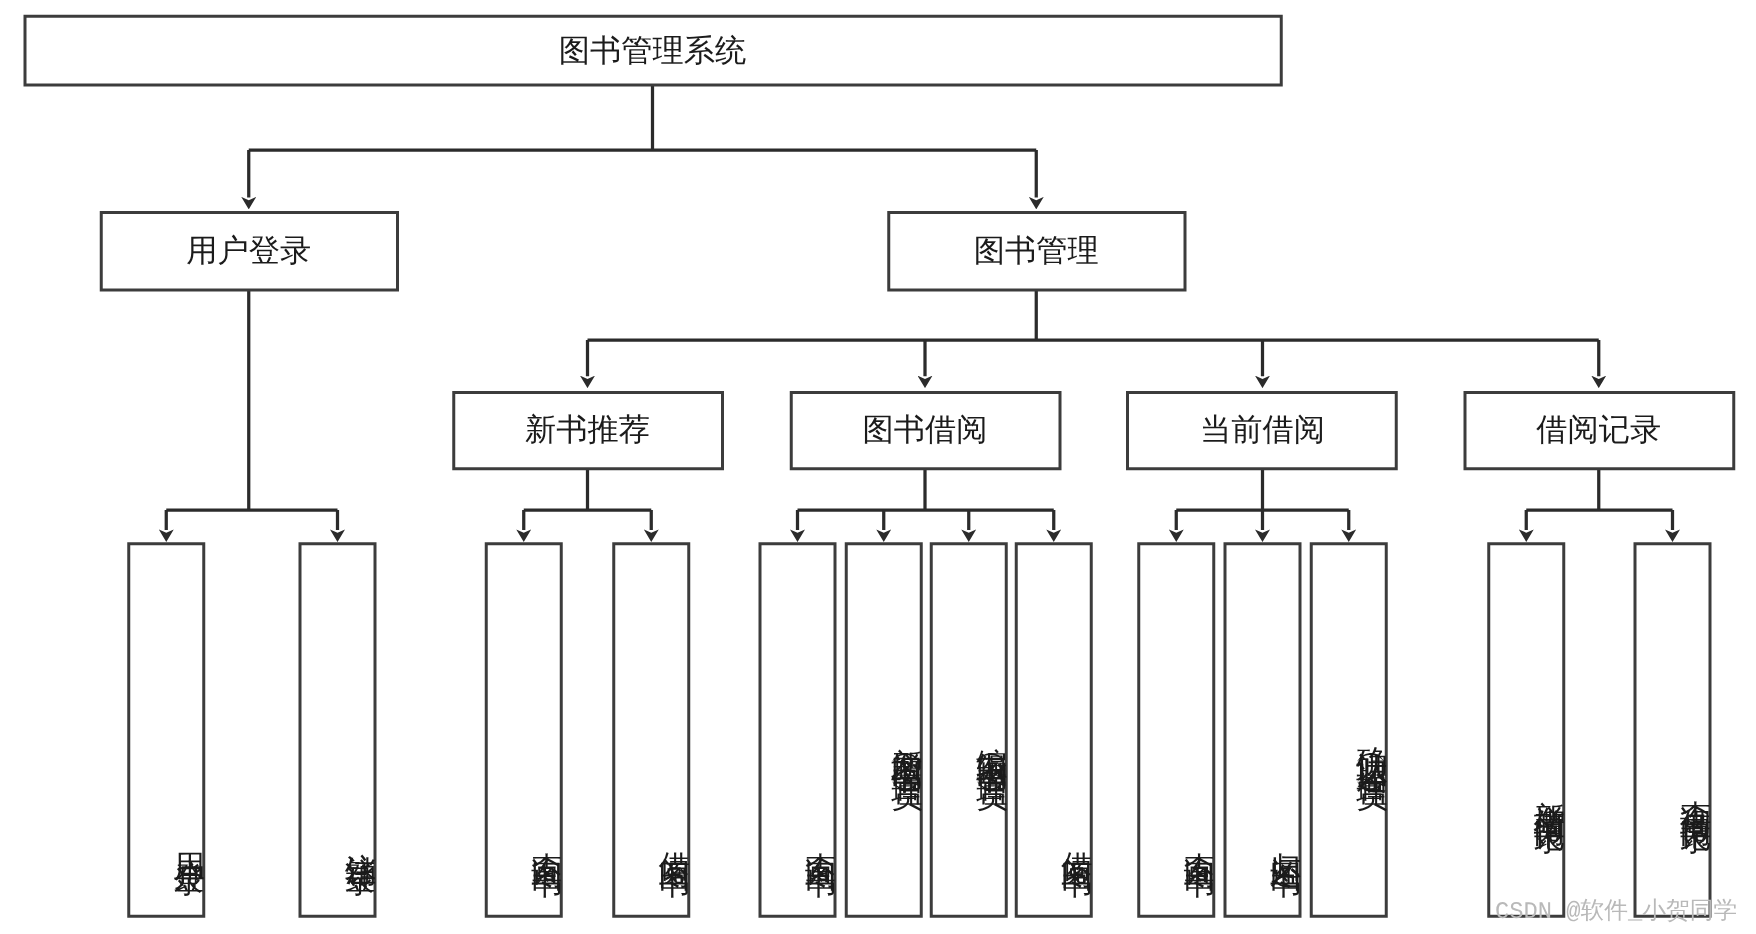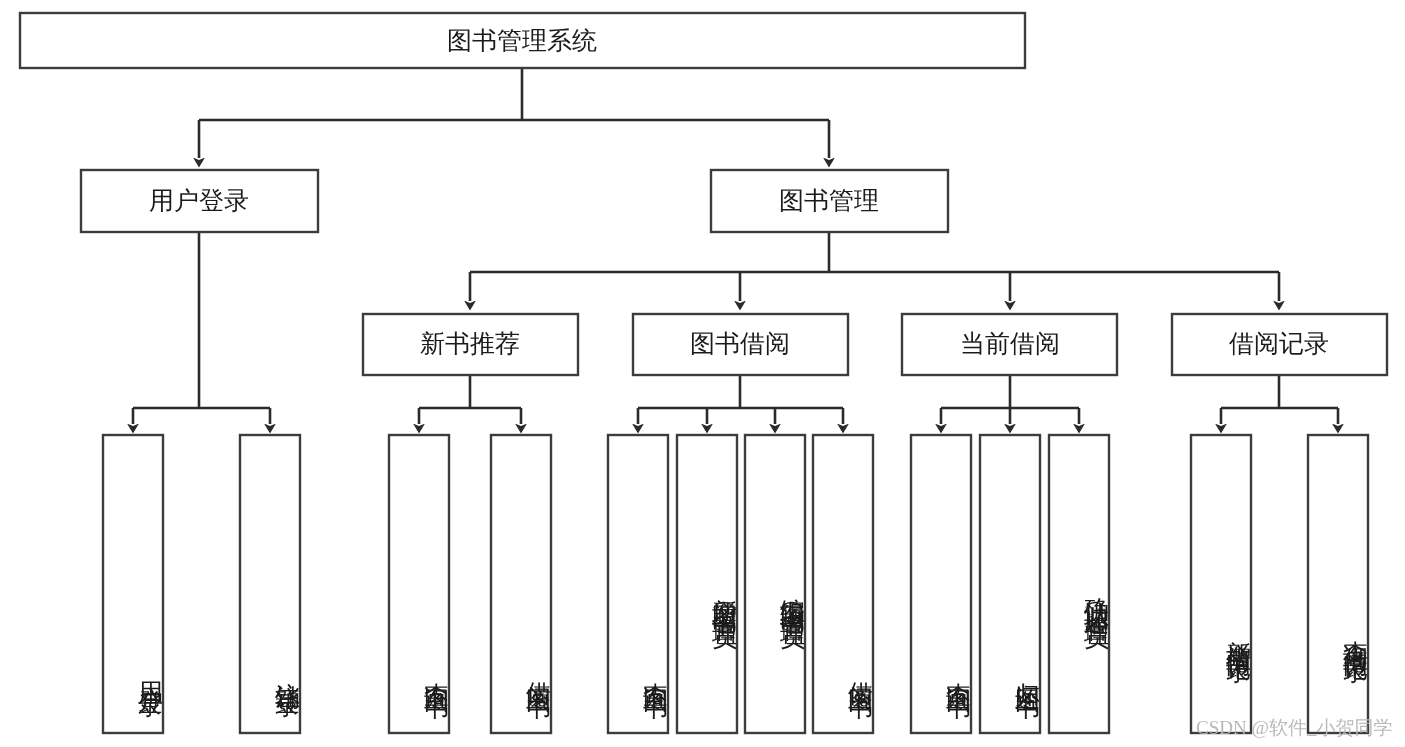--- a/index.html
+++ b/index.html
@@ -65,21 +65,21 @@
     letter-spacing: 4px;
     color: #1b1b1b;
     display: flex;
     align-items: flex-start;
     justify-content: center;
     white-space: nowrap;
     pointer-events: none;
   }
   .watermark {
     position: absolute;
-    font-family: Liberation Serif, serif;
+    font-family: Liberation Mono, monospace;
     font-size: 19px;
     color: #b9b9b9;
     white-space: nowrap;
   }
 </style>
 </head>
 <body>
 
 <div id="diagram-root">
 

